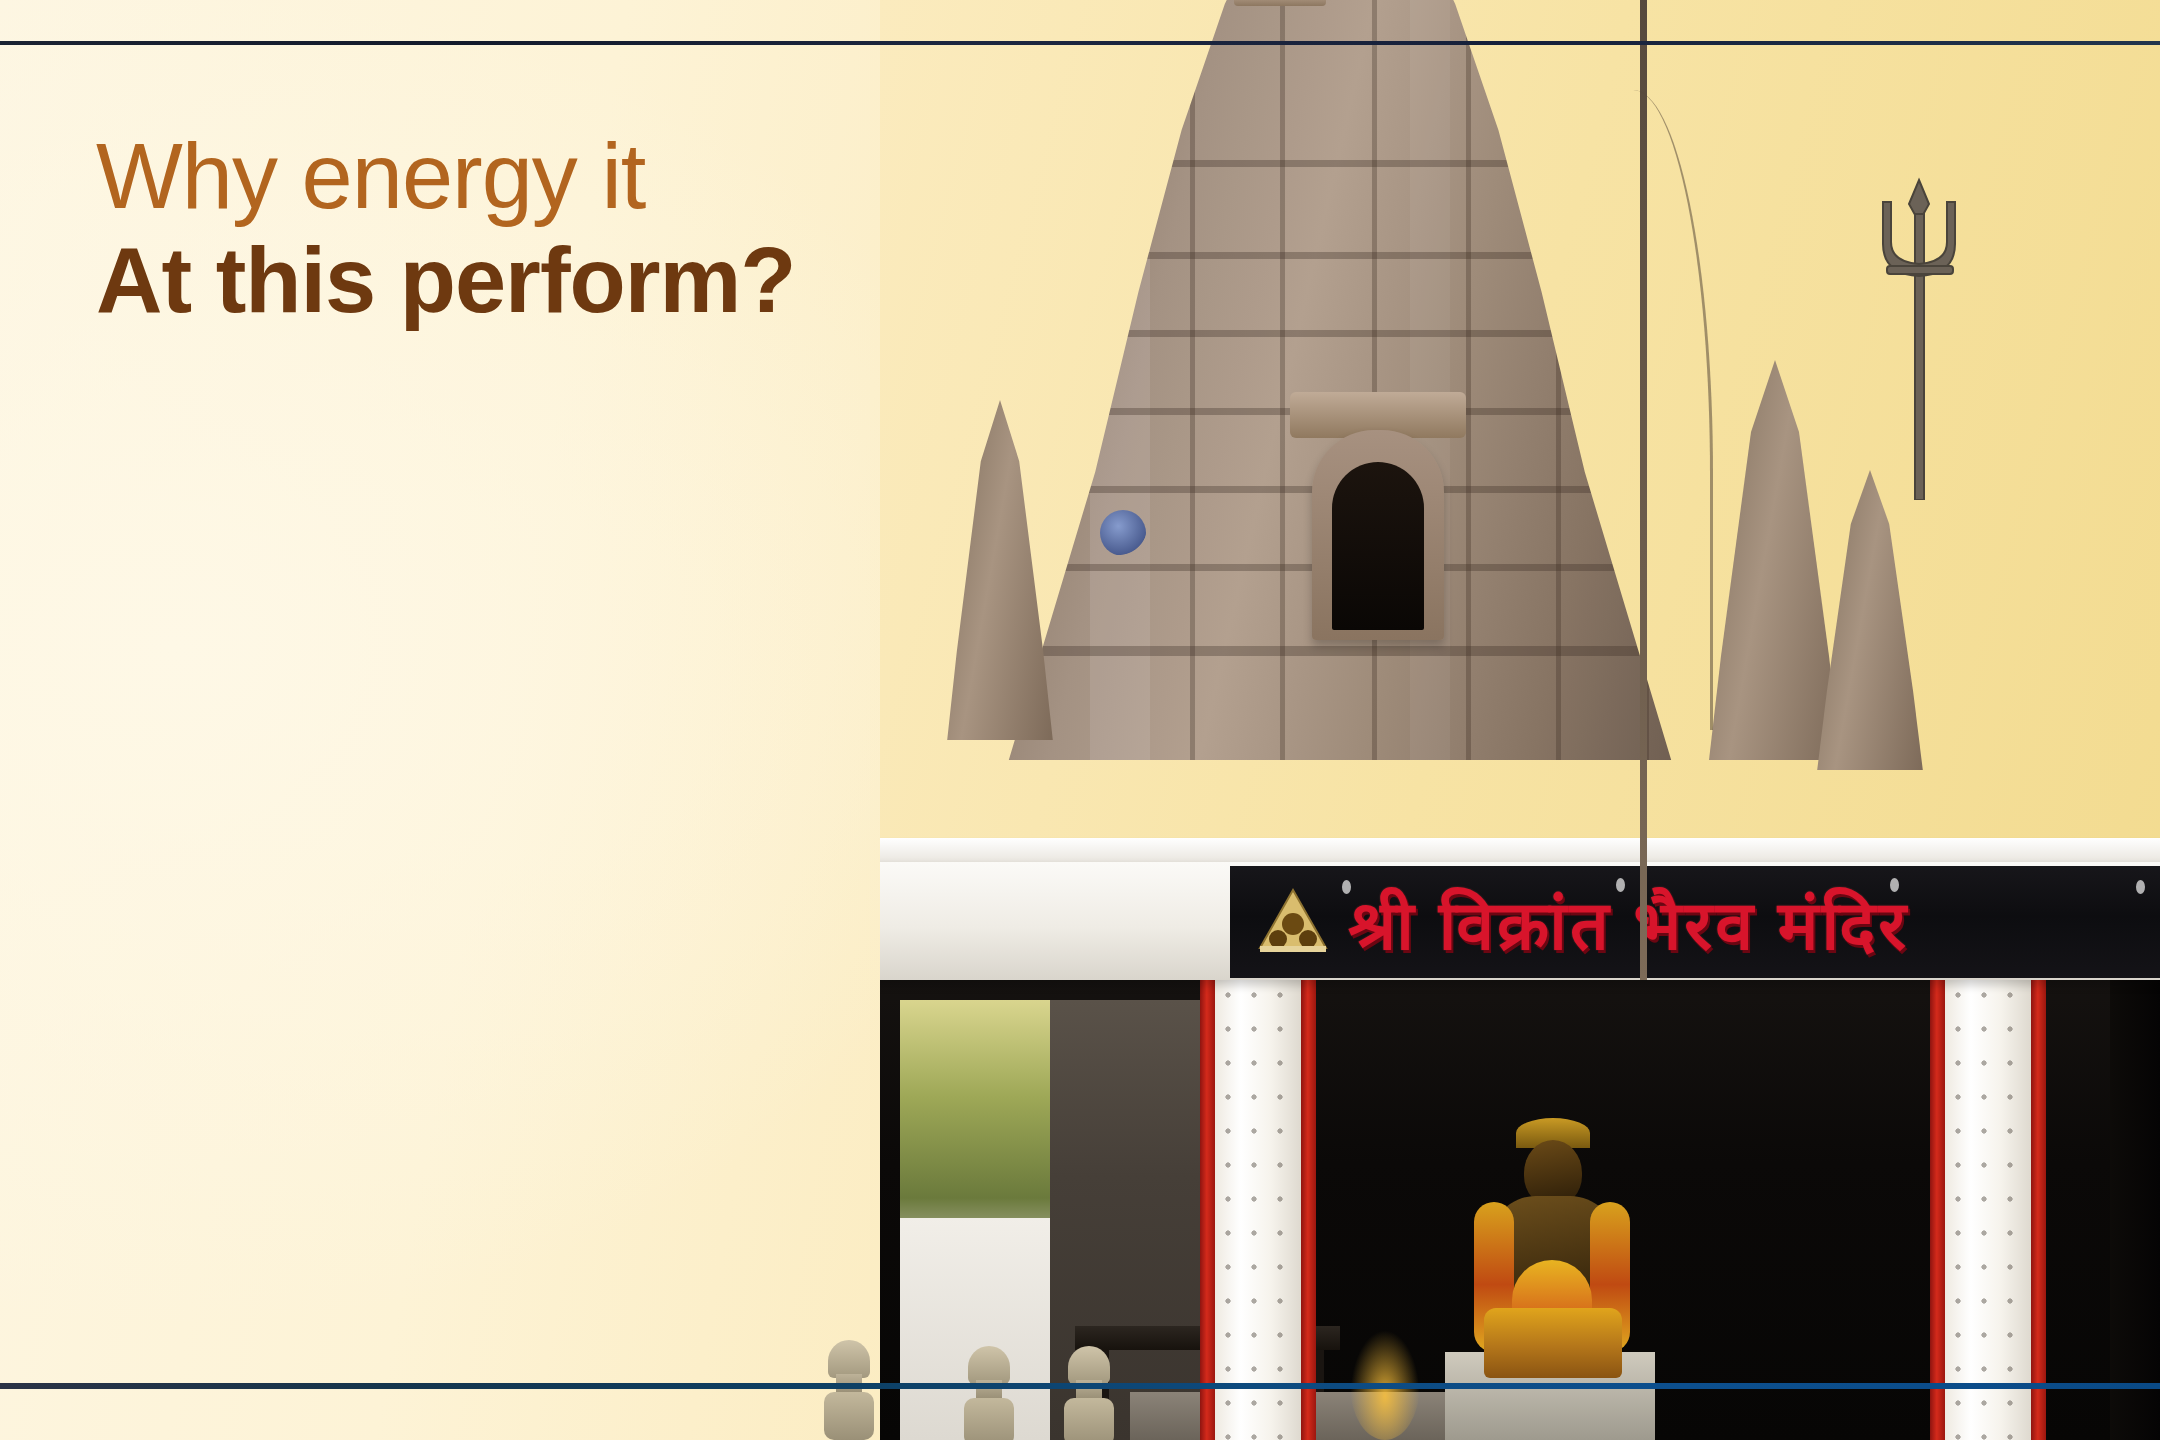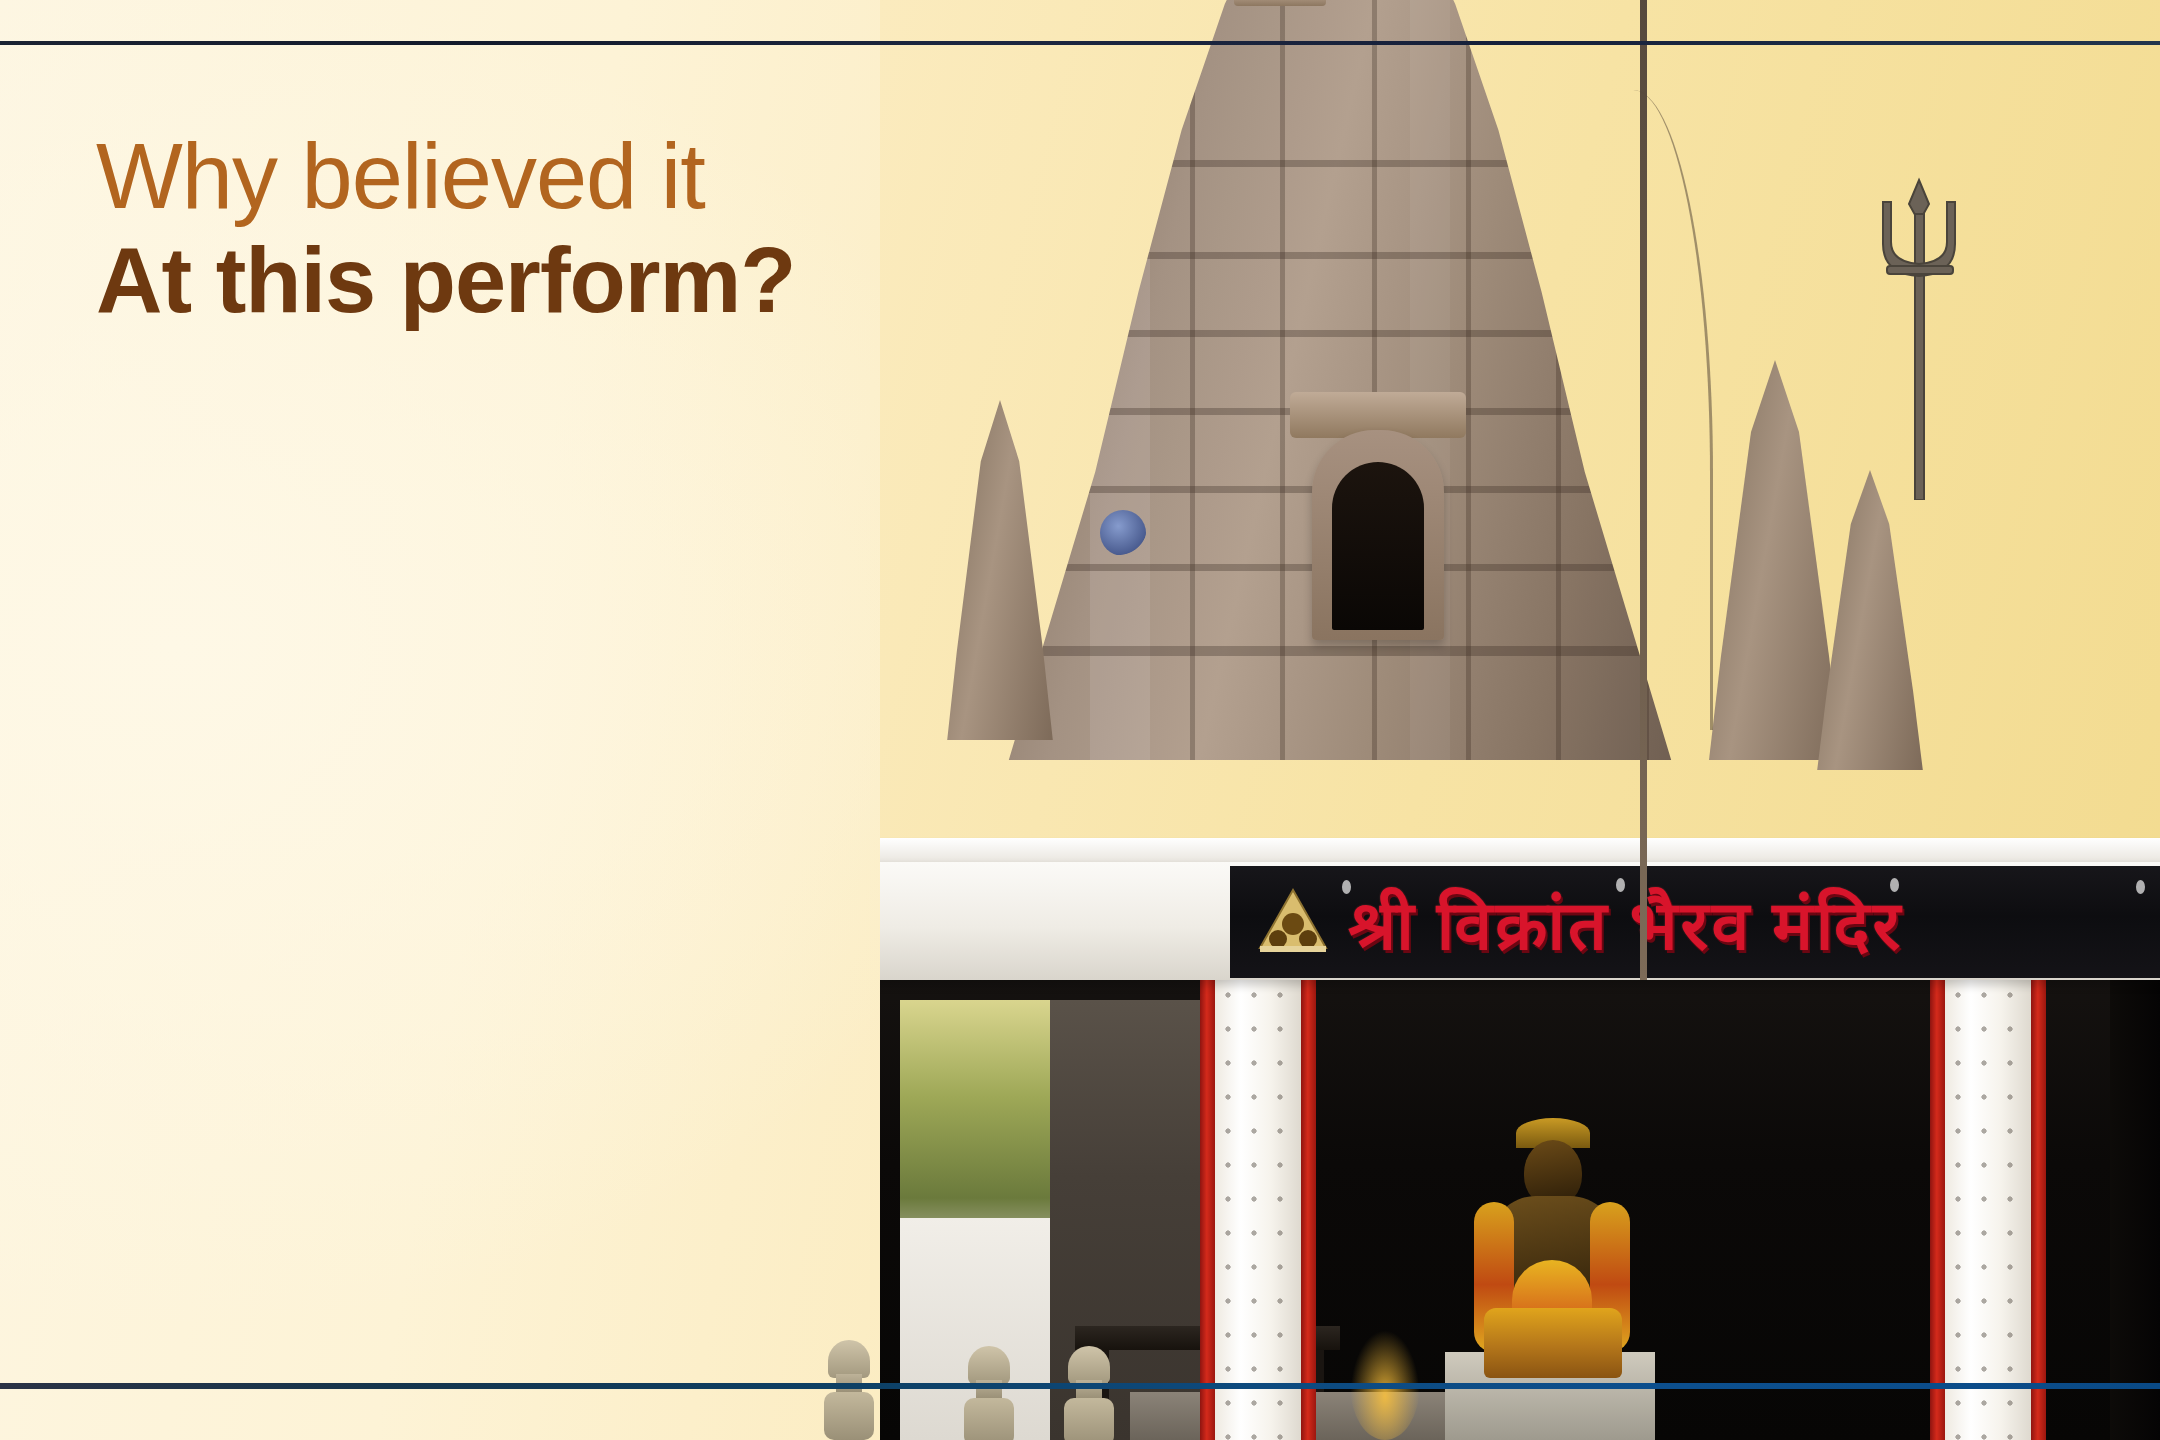--- a/index.html
+++ b/index.html
@@ -119,21 +119,21 @@
   }
   .sign-emblem{
     position:absolute;left:24px;top:16px;width:78px;height:78px;
   }
   .sign-text{
     position:absolute;left:118px;top:50%;transform:translateY(-50%);
     font-size:68px;font-weight:700;letter-spacing:3px;
     color:#D8142B;
     text-shadow:2px 3px 0 #6b0612, 0 0 2px rgba(255,90,90,.35);
     white-space:nowrap;
-    font-family:Liberation Serif, serif;
+    font-family:Liberation Sans, sans-serif;
   }
   .sign-sparkle{position:absolute;width:9px;height:14px;border-radius:50%;
     background:rgba(230,230,230,.75);}
 
   
   .interior{
     position:absolute;left:-200px;top:978px;width:1545px;height:462px;
     background:linear-gradient(180deg,#151210 0%,#0b0908 40%,#070605 100%);
   }
   
@@ -340,17 +340,17 @@
   <div class="baluster" style="left:1060px;top:1346px">
     <div class="bal-top"></div>
       <div class="bal-neck"></div>
       <div class="bal-body"></div>
   </div>
 
   <div class="rule-top"></div>
   <div class="rule-bottom"></div>
 
   <div class="copy">
-    <div class="h-line1">Why believed it</div>
+    <div class="h-line1">Why energy it</div>
     <div class="h-line2">At this perform?</div>
   </div>
 
 </div>
 
 </body></html>

